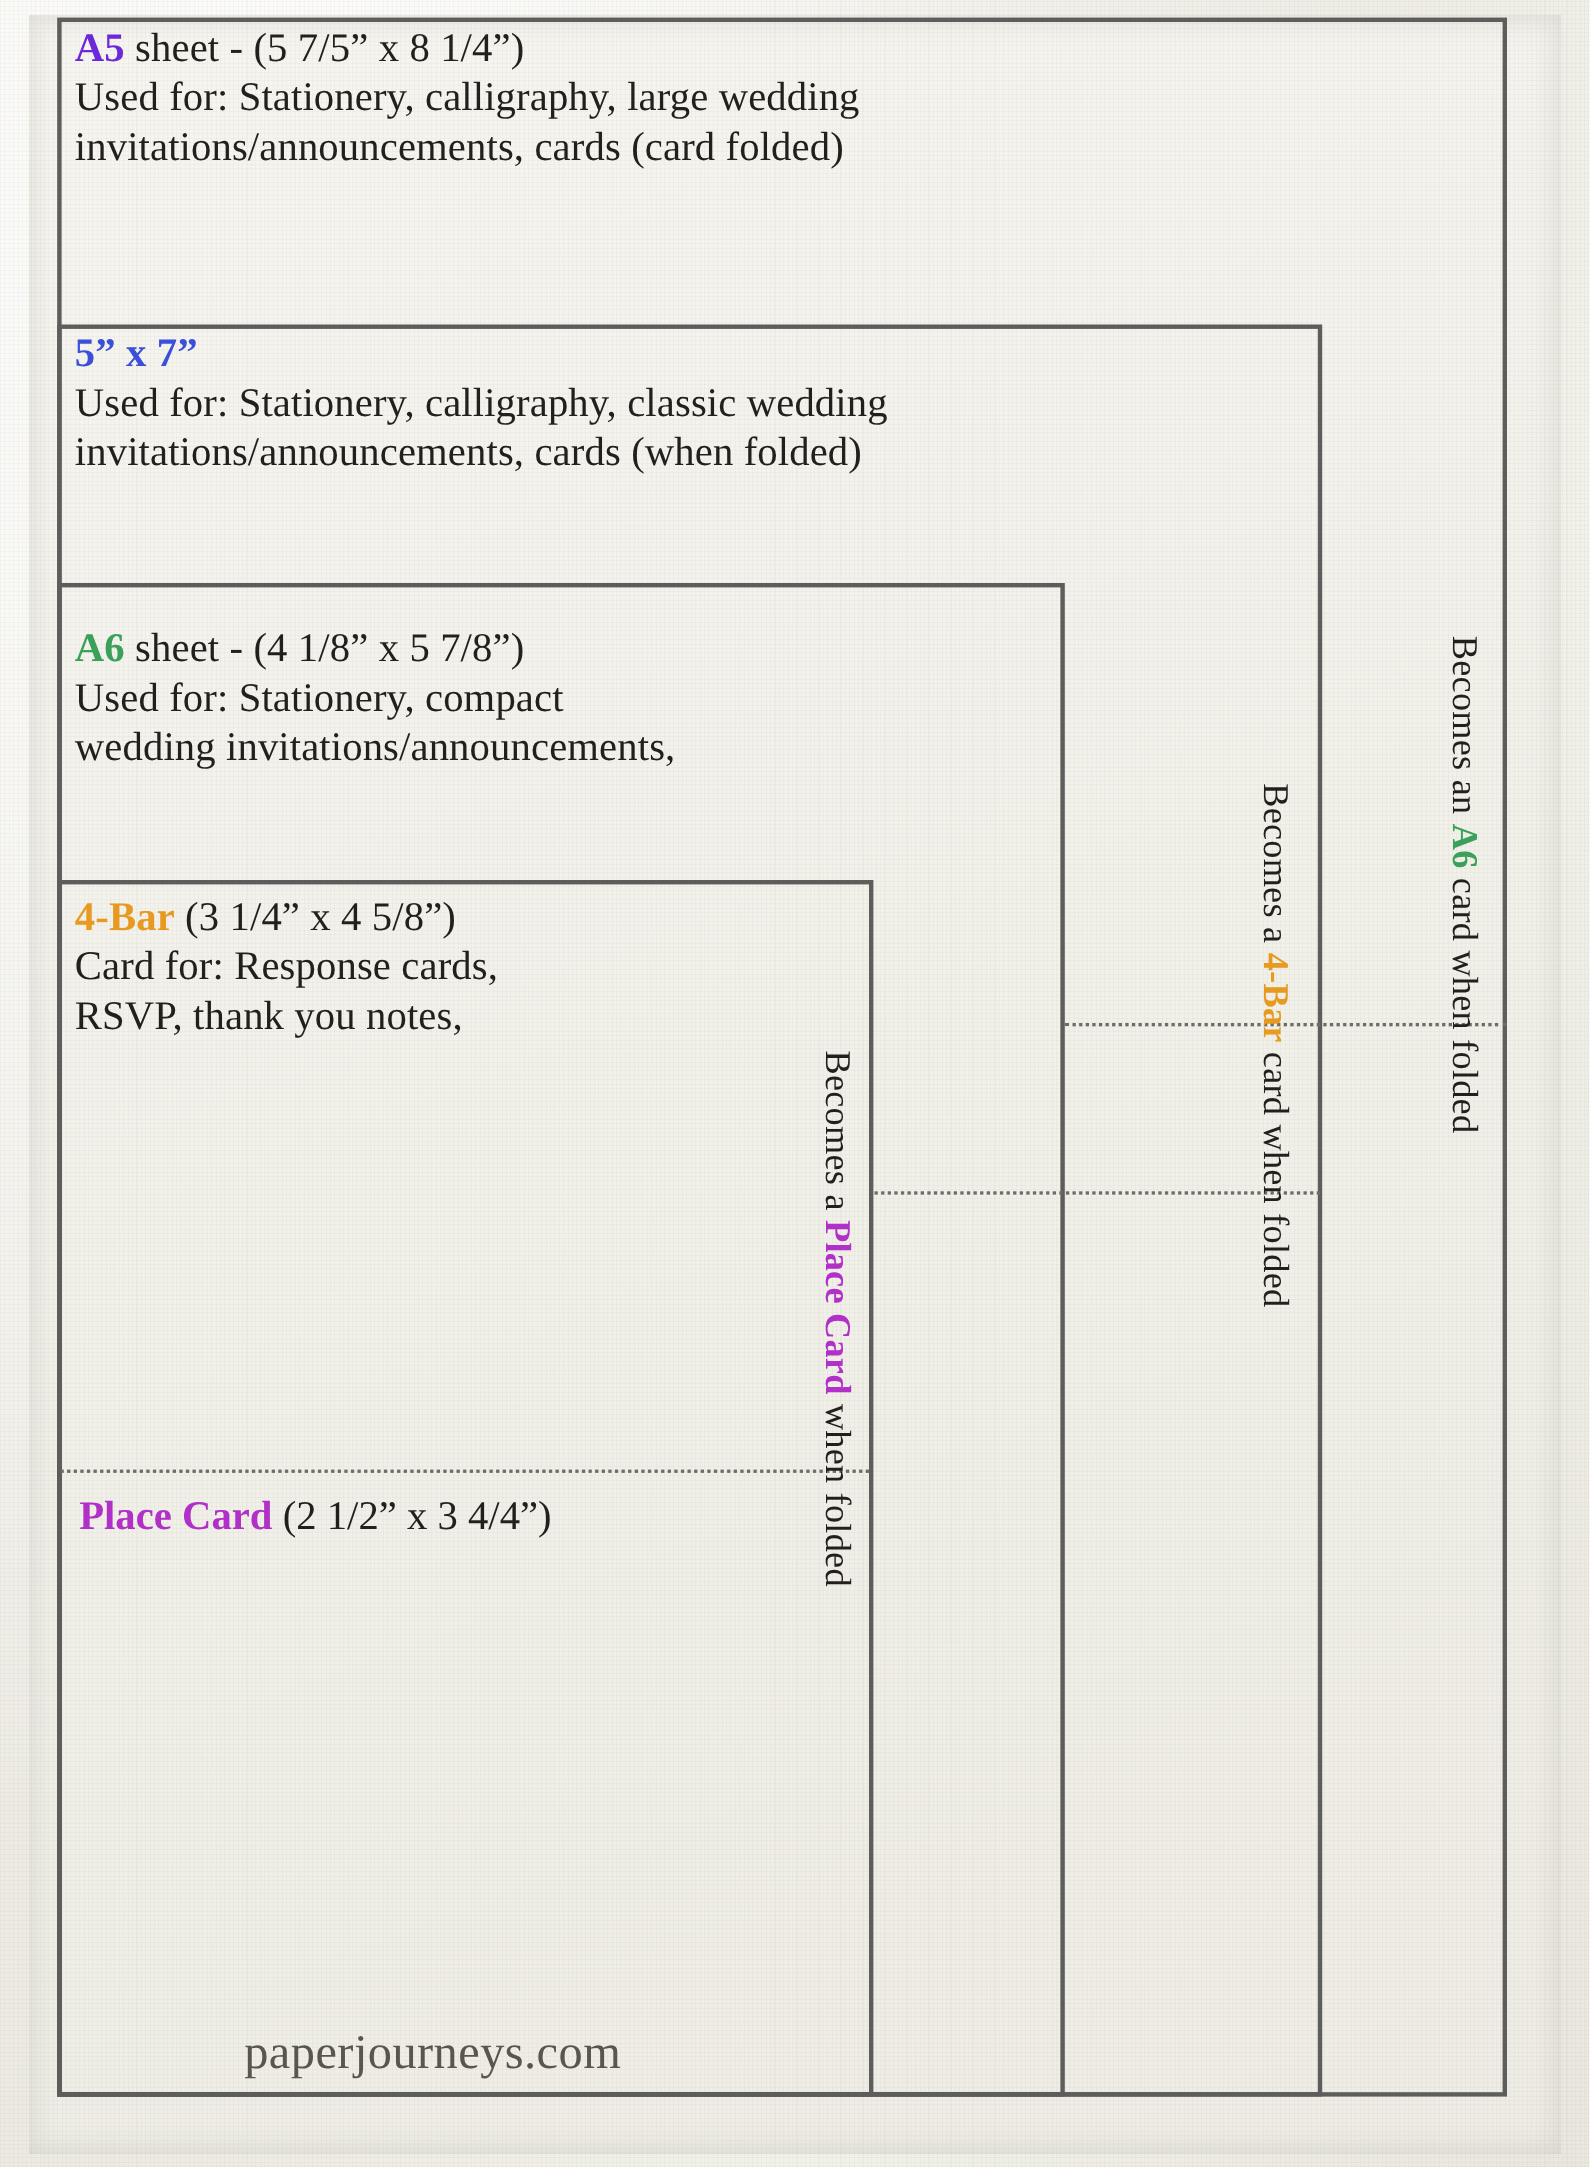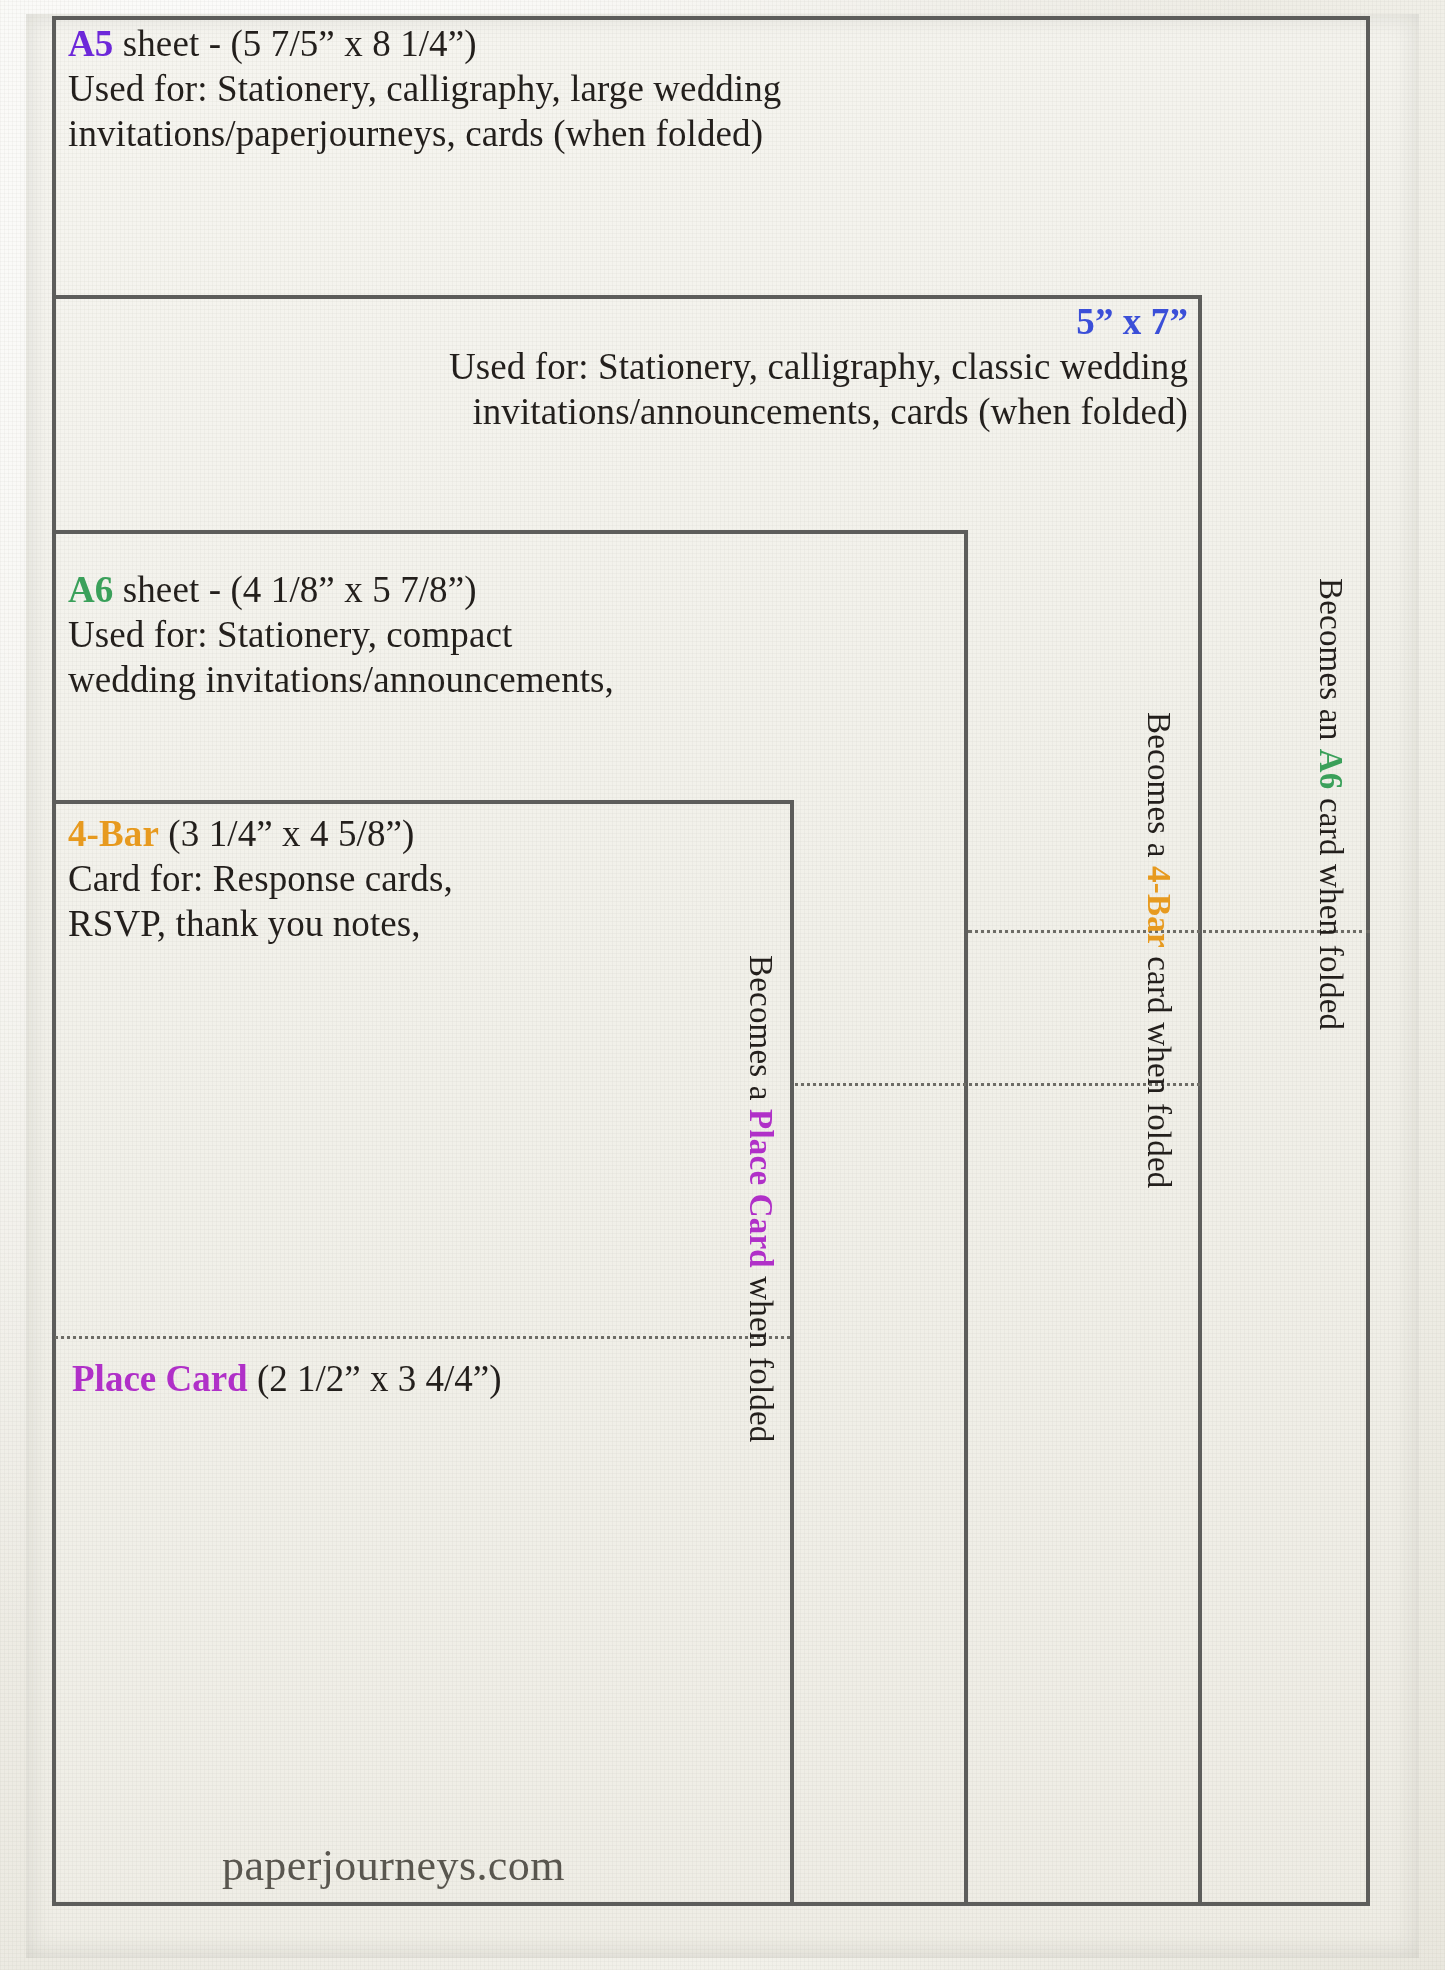--- a/index.html
+++ b/index.html
@@ -73,21 +73,21 @@
     color: #231f1c;
     font-size: 37px;
     line-height: 1.21;
     letter-spacing: 0.1px;
     white-space: pre-line;
   }
   .label-block .name {
     font-weight: bold;
   }
   #txt-a5   { left: 68px; top: 22px;  width: 1270px; }
-  #txt-57   { left: 68px; top: 300px; width: 1120px; text-align: right; }
+  #txt-57   { left: 68px; top: 300px; width: 1120px; }
   #txt-a6   { left: 68px; top: 568px; width: 900px;  }
   #txt-4bar { left: 68px; top: 812px; width: 720px;  }
 
   #txt-place {
     position: absolute;
     left: 72px; top: 1357px;
     font-size: 37px;
     color: #231f1c;
     white-space: nowrap;
   }
@@ -136,21 +136,21 @@
 <div class="box" id="box-57"></div>
 <div class="box" id="box-a6"></div>
 <div class="box" id="box-4bar"></div>
 
 <div class="fold" id="fold-place"></div>
 <div class="fold" id="fold-4bar"></div>
 <div class="fold" id="fold-a6"></div>
 
 <div class="label-block" id="txt-a5"><span class="name c-a5">A5</span><span> sheet - (5 7/5” x 8 1/4”)</span>
 <span>Used for: Stationery, calligraphy, large wedding
-invitations/paperjourneys, cards (when folded)</span></div>
+invitations/announcements, cards (card folded)</span></div>
 
 <div class="label-block" id="txt-57"><span class="name c-57">5” x 7”</span><span></span>
 <span>Used for: Stationery, calligraphy, classic wedding
 invitations/announcements, cards (when folded)</span></div>
 
 <div class="label-block" id="txt-a6"><span class="name c-a6">A6</span><span> sheet - (4 1/8” x 5 7/8”)</span>
 <span>Used for: Stationery, compact
 wedding invitations/announcements,</span></div>
 
 <div class="label-block" id="txt-4bar"><span class="name c-4bar">4-Bar</span><span> (3 1/4” x 4 5/8”)</span>

